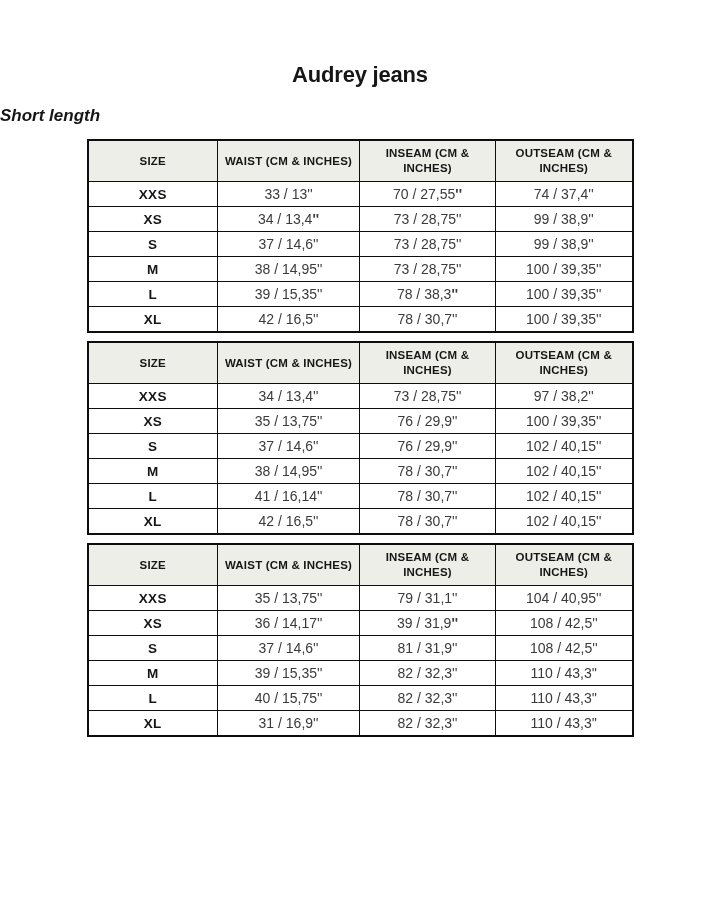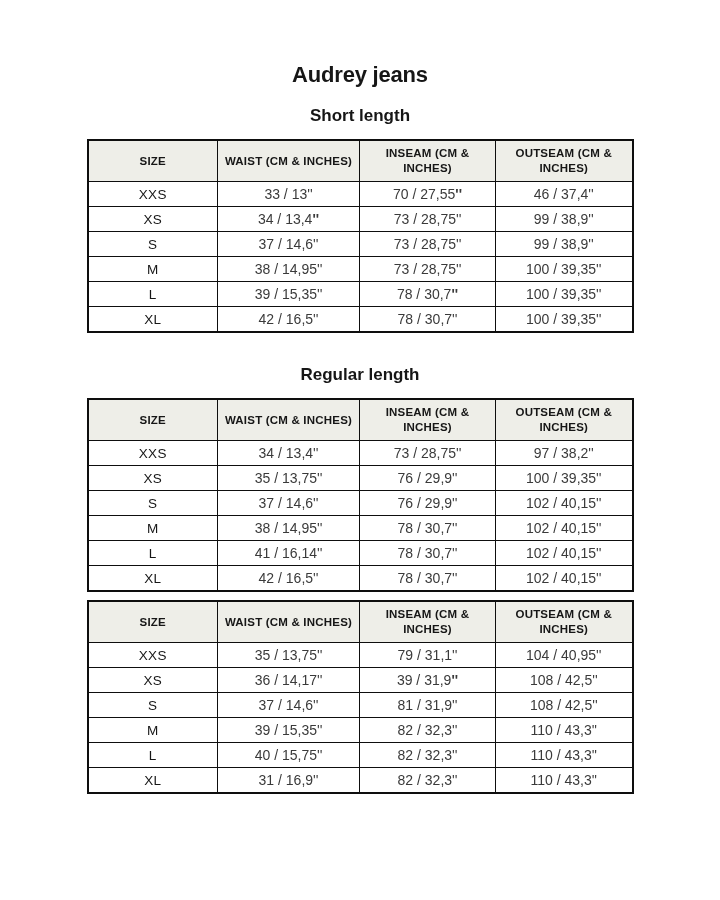--- a/index.html
+++ b/index.html
@@ -21,26 +21,27 @@
   .page-title{
     text-align:center;
     font-size:22px;
     font-weight:700;
     color:var(--title-text);
     letter-spacing:-0.2px;
     margin:62px 0 0 0;
     line-height:26px;
   }
   .section-title{
-    text-align:center;
+    text-align:left;
     font-size:17px;
     font-weight:700;
     color:var(--title-text);
     margin:31px 0 13px 0;
     line-height:21px;
+    font-style:italic;
   }
   .section-first .section-title{
     margin-top:17px;
   }
   table{
     margin:8px auto;
     border-collapse:collapse;
     table-layout:fixed;
     width:545px;
     border:2.5px solid var(--border);
@@ -63,21 +64,21 @@
     padding:0 2px;
   }
   tbody td{
     height:24px;
     font-size:14px;
     color:var(--data-text);
     padding:0 4px;
     white-space:nowrap;
   }
   tbody td.size-cell{
-    font-weight:400;
+    font-weight:700;
     font-size:13.5px;
     color:var(--title-text);
     letter-spacing:0.3px;
   }
   tbody td b.bq{
     font-weight:700;
     color:var(--data-text);
   }
 </style>
 </head>
@@ -105,21 +106,21 @@
 INCHES)</th>
               <th>OUTSEAM (CM &amp;
 INCHES)</th>
             </tr>
           </thead>
           <tbody>
             <tr>
               <td class="size-cell">XXS</td>
               <td>33 / 13''</td>
               <td><span>70 / 27,55</span><b class="bq">''</b></td>
-              <td>46 / 37,4''</td>
+              <td>74 / 37,4''</td>
             </tr>
             <tr>
               <td class="size-cell">XS</td>
               <td><span>34 / 13,4</span><b class="bq">''</b></td>
               <td>73 / 28,75''</td>
               <td>99 / 38,9''</td>
             </tr>
             <tr>
               <td class="size-cell">S</td>
               <td>37 / 14,6''</td>
@@ -128,90 +129,28 @@
             </tr>
             <tr>
               <td class="size-cell">M</td>
               <td>38 / 14,95''</td>
               <td>73 / 28,75''</td>
               <td>100 / 39,35''</td>
             </tr>
             <tr>
               <td class="size-cell">L</td>
               <td>39 / 15,35''</td>
-              <td><span>78 / 30,7</span><b class="bq">''</b></td>
+              <td><span>78 / 38,3</span><b class="bq">''</b></td>
               <td>100 / 39,35''</td>
             </tr>
             <tr>
               <td class="size-cell">XL</td>
               <td>42 / 16,5''</td>
               <td>78 / 30,7''</td>
               <td>100 / 39,35''</td>
-            </tr>
-          </tbody>
-        </table>
-      </div>
-  </section>
-
-  <section class="section">
-    <h2 class="section-title">Regular length</h2>
-    <div class="table-mount">
-        <table>
-          <colgroup>
-            <col style="width: 130px;">
-            <col style="width: 142px;">
-            <col style="width: 136px;">
-            <col style="width: 137px;">
-          </colgroup>
-          <thead>
-            <tr>
-              <th>SIZE</th>
-              <th>WAIST (CM &amp; INCHES)</th>
-              <th>INSEAM (CM &amp;
-INCHES)</th>
-              <th>OUTSEAM (CM &amp;
-INCHES)</th>
-            </tr>
-          </thead>
-          <tbody>
-            <tr>
-              <td class="size-cell">XXS</td>
-              <td>34 / 13,4''</td>
-              <td>73 / 28,75''</td>
-              <td>97 / 38,2''</td>
-            </tr>
-            <tr>
-              <td class="size-cell">XS</td>
-              <td>35 / 13,75''</td>
-              <td>76 / 29,9''</td>
-              <td>100 / 39,35''</td>
-            </tr>
-            <tr>
-              <td class="size-cell">S</td>
-              <td>37 / 14,6''</td>
-              <td>76 / 29,9''</td>
-              <td>102 / 40,15''</td>
-            </tr>
-            <tr>
-              <td class="size-cell">M</td>
-              <td>38 / 14,95''</td>
-              <td>78 / 30,7''</td>
-              <td>102 / 40,15''</td>
-            </tr>
-            <tr>
-              <td class="size-cell">L</td>
-              <td>41 / 16,14''</td>
-              <td>78 / 30,7''</td>
-              <td>102 / 40,15''</td>
-            </tr>
-            <tr>
-              <td class="size-cell">XL</td>
-              <td>42 / 16,5''</td>
-              <td>78 / 30,7''</td>
-              <td>102 / 40,15''</td>
             </tr>
           </tbody>
         </table>
       </div>
   </section>
 
   <section class="section">
     <div class="table-mount">
         <table>
           <colgroup>
@@ -226,20 +165,81 @@
               <th>WAIST (CM &amp; INCHES)</th>
               <th>INSEAM (CM &amp;
 INCHES)</th>
               <th>OUTSEAM (CM &amp;
 INCHES)</th>
             </tr>
           </thead>
           <tbody>
             <tr>
               <td class="size-cell">XXS</td>
+              <td>34 / 13,4''</td>
+              <td>73 / 28,75''</td>
+              <td>97 / 38,2''</td>
+            </tr>
+            <tr>
+              <td class="size-cell">XS</td>
+              <td>35 / 13,75''</td>
+              <td>76 / 29,9''</td>
+              <td>100 / 39,35''</td>
+            </tr>
+            <tr>
+              <td class="size-cell">S</td>
+              <td>37 / 14,6''</td>
+              <td>76 / 29,9''</td>
+              <td>102 / 40,15''</td>
+            </tr>
+            <tr>
+              <td class="size-cell">M</td>
+              <td>38 / 14,95''</td>
+              <td>78 / 30,7''</td>
+              <td>102 / 40,15''</td>
+            </tr>
+            <tr>
+              <td class="size-cell">L</td>
+              <td>41 / 16,14''</td>
+              <td>78 / 30,7''</td>
+              <td>102 / 40,15''</td>
+            </tr>
+            <tr>
+              <td class="size-cell">XL</td>
+              <td>42 / 16,5''</td>
+              <td>78 / 30,7''</td>
+              <td>102 / 40,15''</td>
+            </tr>
+          </tbody>
+        </table>
+      </div>
+  </section>
+
+  <section class="section">
+    <div class="table-mount">
+        <table>
+          <colgroup>
+            <col style="width: 130px;">
+            <col style="width: 142px;">
+            <col style="width: 136px;">
+            <col style="width: 137px;">
+          </colgroup>
+          <thead>
+            <tr>
+              <th>SIZE</th>
+              <th>WAIST (CM &amp; INCHES)</th>
+              <th>INSEAM (CM &amp;
+INCHES)</th>
+              <th>OUTSEAM (CM &amp;
+INCHES)</th>
+            </tr>
+          </thead>
+          <tbody>
+            <tr>
+              <td class="size-cell">XXS</td>
               <td>35 / 13,75''</td>
               <td>79 / 31,1''</td>
               <td>104 / 40,95''</td>
             </tr>
             <tr>
               <td class="size-cell">XS</td>
               <td>36 / 14,17''</td>
               <td><span>39 / 31,9</span><b class="bq">''</b></td>
               <td>108 / 42,5''</td>
             </tr>

